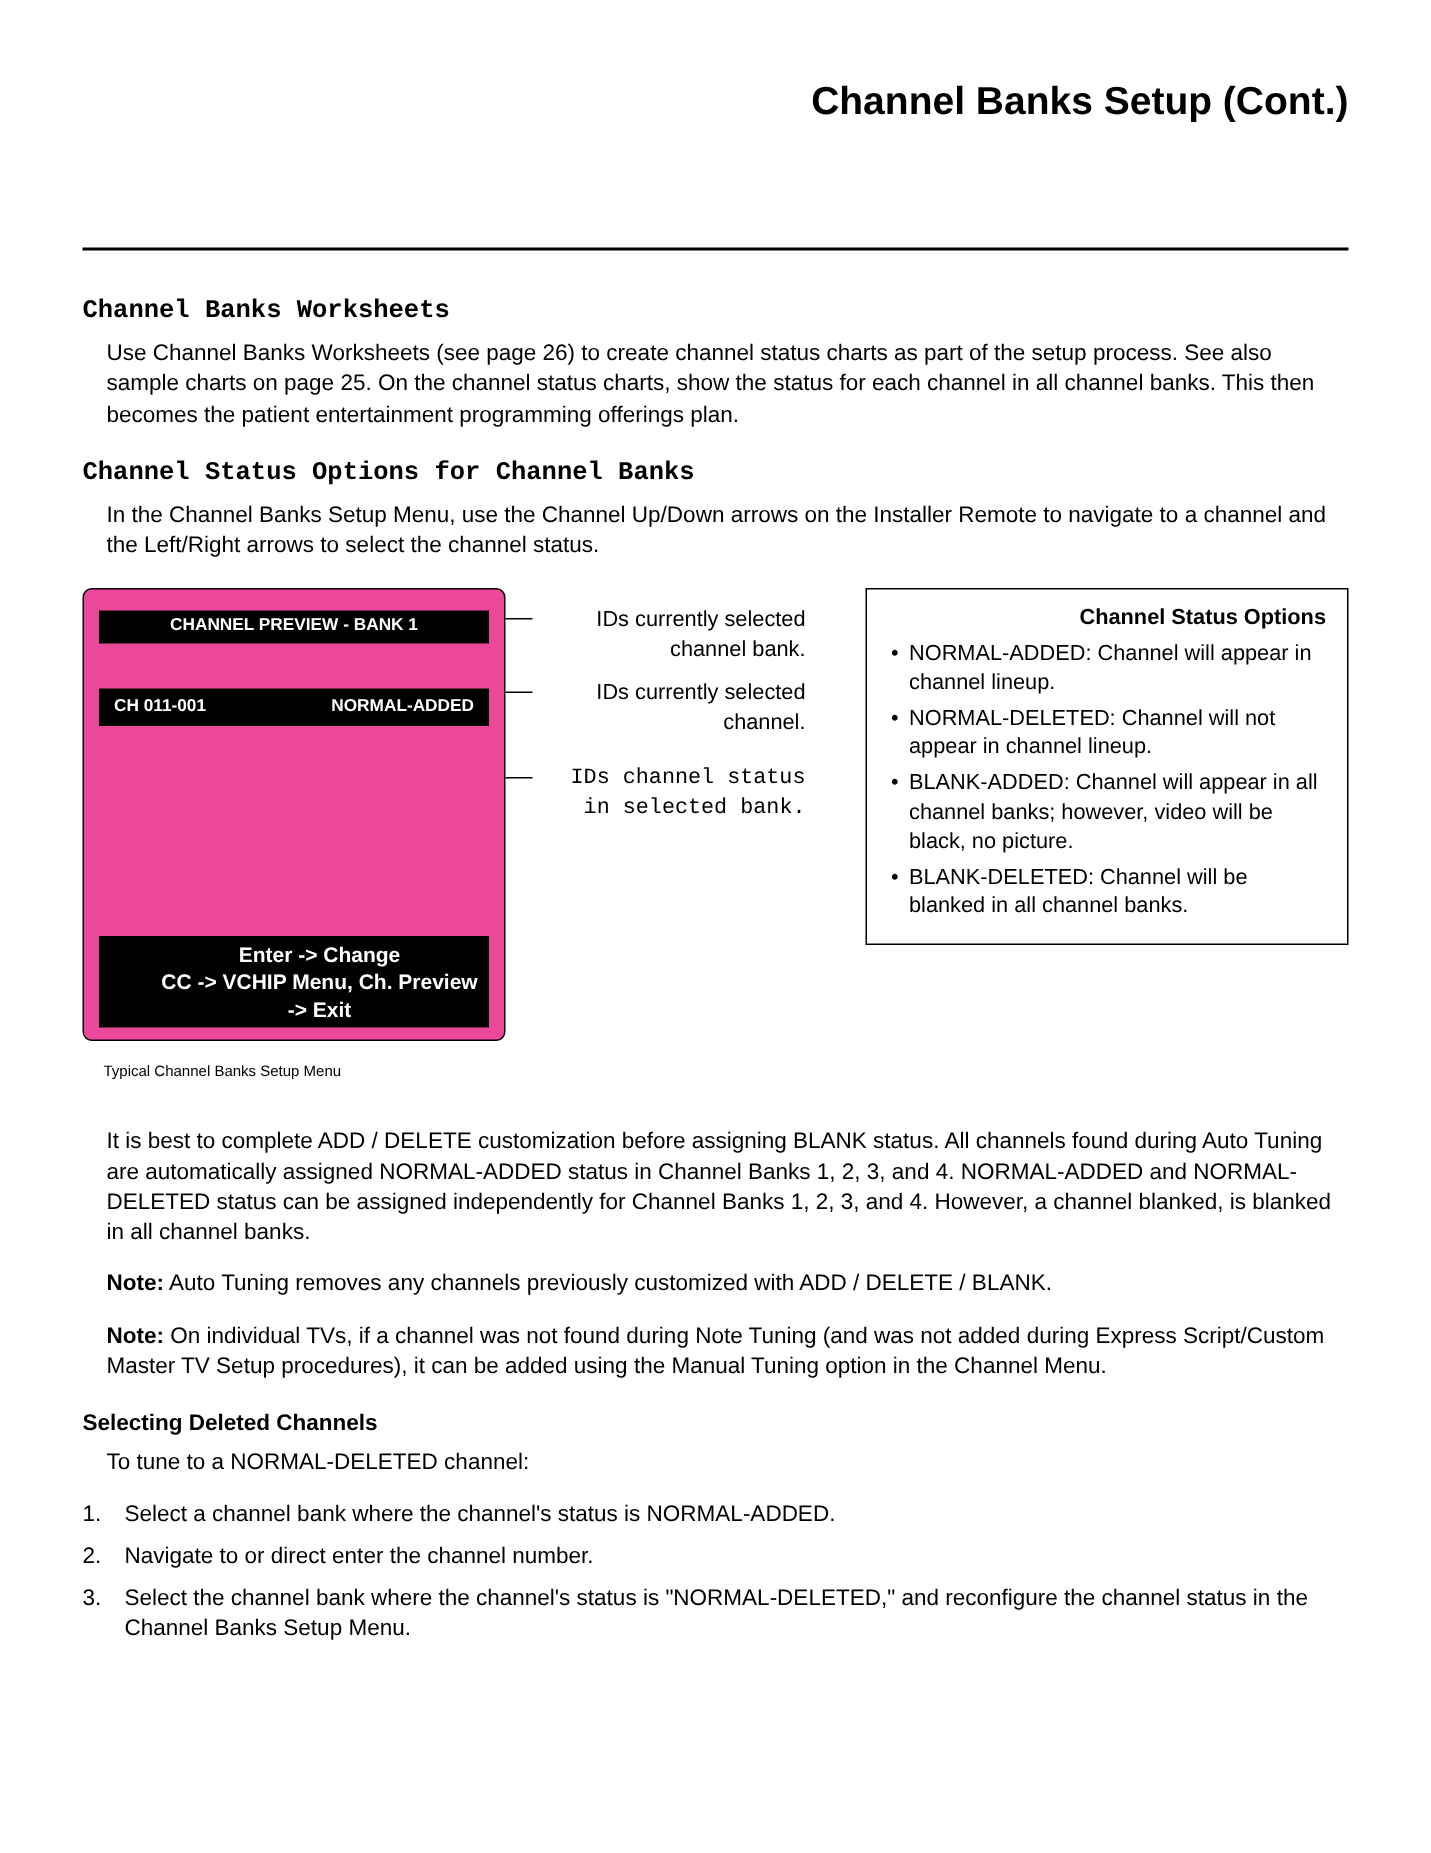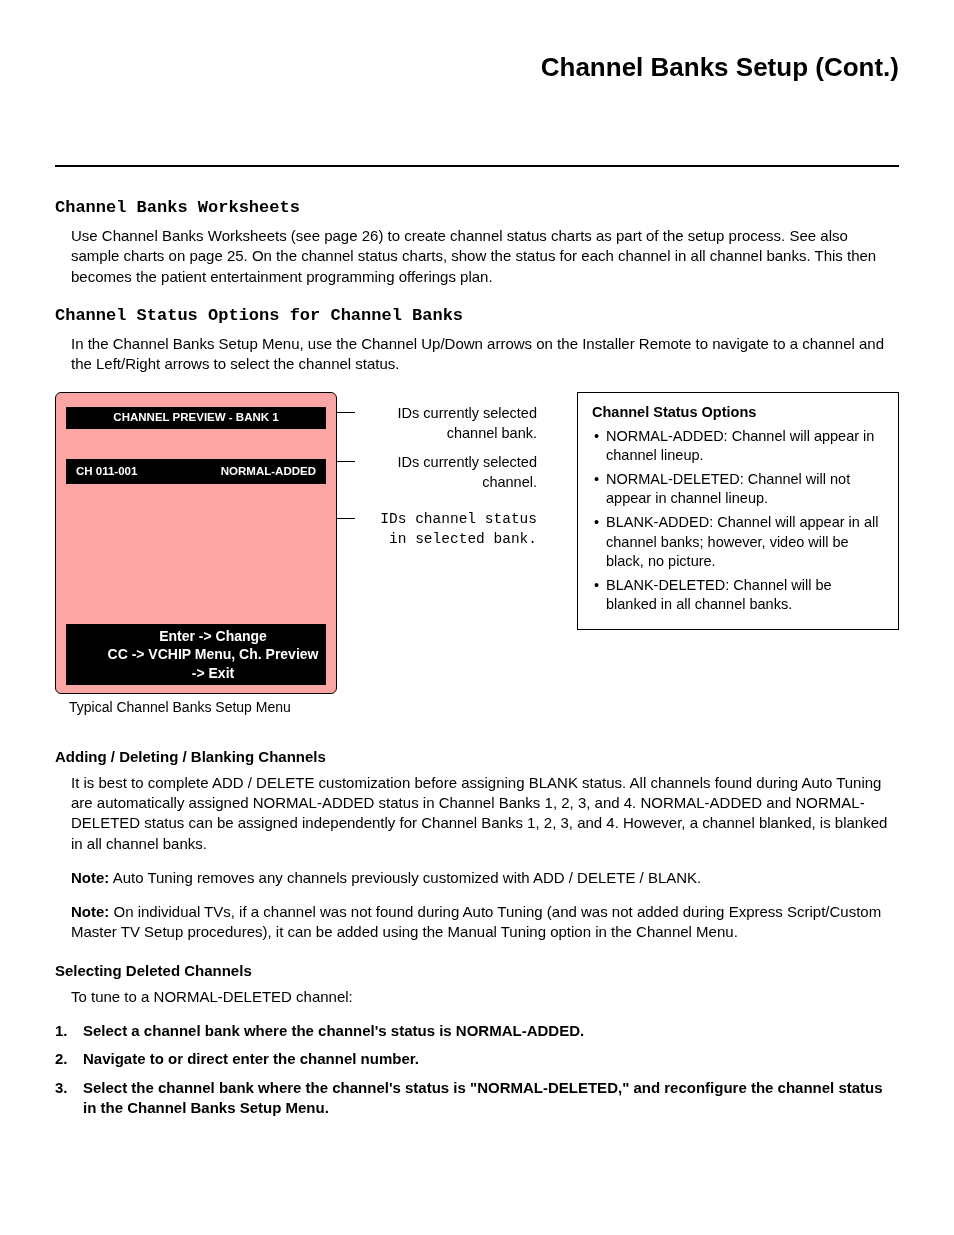--- a/index.html
+++ b/index.html
@@ -44,21 +44,21 @@
   }
   .left-col {
     display: flex;
     align-items: flex-start;
   }
   .menu-box {
     border: 1px solid #000;
     border-radius: 6px;
     width: 260px;
     padding: 14px 10px 8px 10px;
-    background: #fca5a5;
+    background: #ec4899;
   }
   .menu-row {
     background: #000;
     color: #fff;
     font-weight: bold;
     font-size: 11.5px;
     padding: 3px 6px;
     margin-bottom: 30px;
     text-align: center;
   }
@@ -73,33 +73,34 @@
   .callout { margin-bottom: 10px; position:relative;}
   .callout::before {
     content:"";
     position:absolute;
     left:-20px;
     top:8px;
     width:18px;
     border-top:1px solid #000;
   }
   .caption {
-    font-size: 14px;
-    margin-top: 4px;
+    font-size: 10px;
+    margin-top: 14px;
     margin-left: 14px;
   }
   .status-box {
     border: 1px solid #000;
     padding: 10px 14px 10px 14px;
     width: 300px;
     font-size: 14.5px;
   }
   .status-box-title {
     font-weight: bold;
     margin-bottom: 4px;
+    text-align: right;
   }
   .status-list {
     list-style: none;
     padding: 0;
     margin: 0;
   }
   .status-list li {
     position: relative;
     padding-left: 14px;
     margin-bottom: 4px;
@@ -118,21 +119,20 @@
     padding-left: 0;
     margin: 6px 0 14px 0;
     list-style: none;
     counter-reset: item;
   }
   ol li {
     counter-increment: item;
     margin-bottom: 8px;
     padding-left: 28px;
     position: relative;
-    font-weight: bold;
   }
   ol li::before {
     content: counter(item) ". ";
     position: absolute;
     left: 0;
   }
   .footer {
     position: relative;
     margin-top: 140px;
     font-size: 14px;
@@ -184,24 +184,23 @@
     <ul class="status-list">
       <li>NORMAL-ADDED: Channel will appear in channel lineup.</li>
       <li>NORMAL-DELETED: Channel will not appear in channel lineup.</li>
       <li>BLANK-ADDED: Channel will appear in all channel banks; however, video will be black, no picture.</li>
       <li>BLANK-DELETED: Channel will be blanked in all channel banks.</li>
     </ul>
   </div>
 </div>
 
 <div class="section">
-  <div class="sub-h3">Adding / Deleting / Blanking Channels</div>
   <p>It is best to complete ADD / DELETE customization before assigning BLANK status. All channels found during Auto Tuning are automatically assigned NORMAL-ADDED status in Channel Banks 1, 2, 3, and 4. NORMAL-ADDED and NORMAL-DELETED status can be assigned independently for Channel Banks 1, 2, 3, and 4. However, a channel blanked, is blanked in all channel banks.</p>
   <p><span class="note-label">Note:</span><span> Auto Tuning removes any channels previously customized with ADD / DELETE / BLANK.</span></p>
-  <p><span class="note-label">Note:</span><span> On individual TVs, if a channel was not found during Auto Tuning (and was not added during Express Script/Custom Master TV Setup procedures), it can be added using the Manual Tuning option in the Channel Menu.</span></p>
+  <p><span class="note-label">Note:</span><span> On individual TVs, if a channel was not found during Note Tuning (and was not added during Express Script/Custom Master TV Setup procedures), it can be added using the Manual Tuning option in the Channel Menu.</span></p>
 </div>
 
 <div class="section">
   <div class="sub-h3">Selecting Deleted Channels</div>
   <p>To tune to a NORMAL-DELETED channel:</p>
   <ol>
     <li>Select a channel bank where the channel's status is NORMAL-ADDED.</li>
     <li>Navigate to or direct enter the channel number.</li>
     <li>Select the channel bank where the channel's status is "NORMAL-DELETED," and reconfigure the channel status in the Channel Banks Setup Menu.</li>
   </ol>

